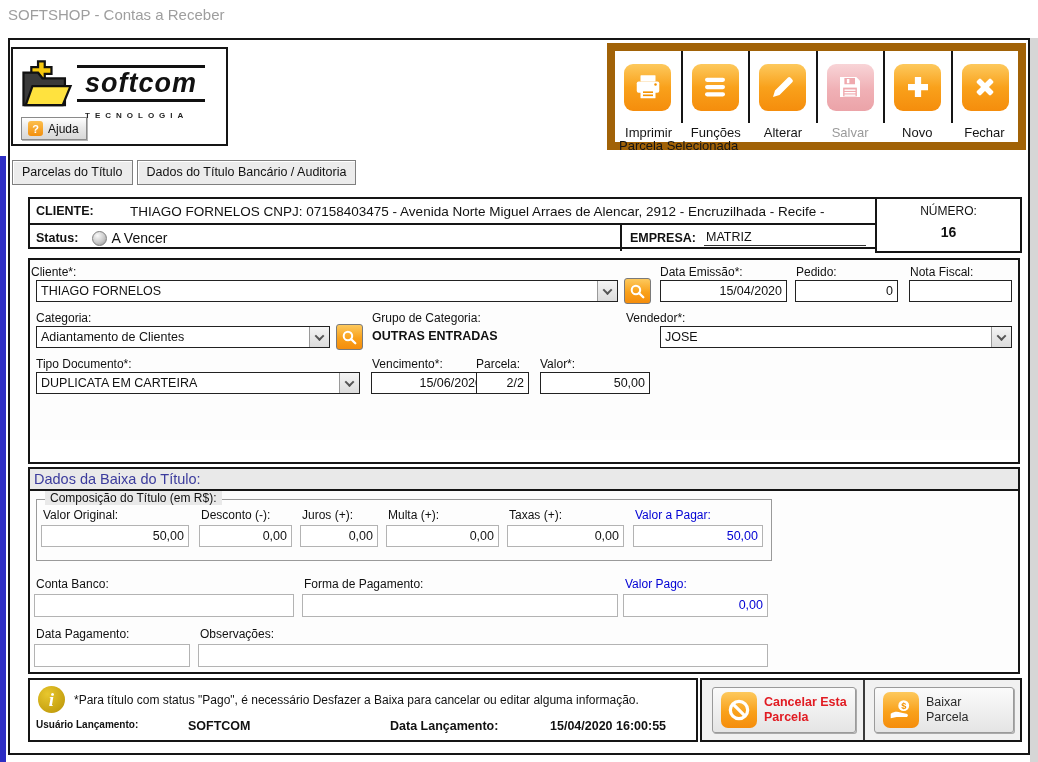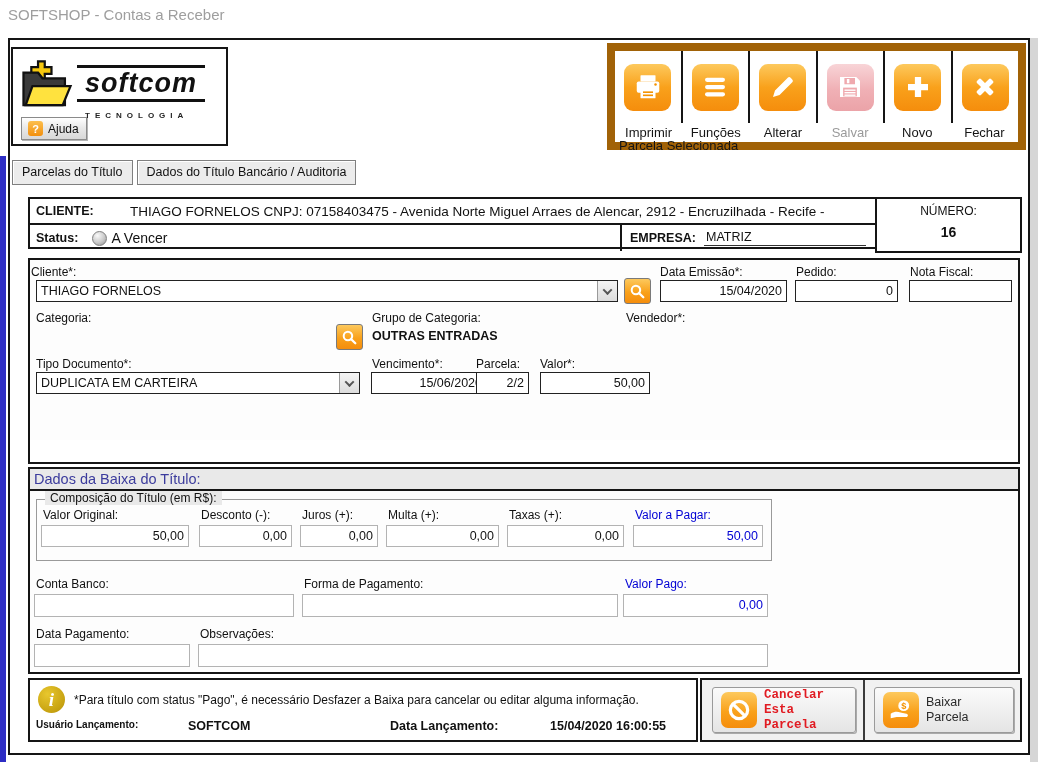--- a/index.html
+++ b/index.html
@@ -234,31 +234,43 @@
         <span class="lbl" style="left:630px; top:5px;">Data Emissão*:</span>
         <div class="field num" style="left:630px; top:20px; width:127px;">15/04/2020</div>
 
         <span class="lbl" style="left:766px; top:5px;">Pedido:</span>
         <div class="field num" style="left:765px; top:20px; width:103px;">0</div>
 
         <span class="lbl" style="left:880px; top:5px;">Nota Fiscal:</span>
         <div class="field" style="left:879px; top:20px; width:103px;"></div>
 
         <span class="lbl" style="left:6px; top:51px;">Categoria:</span>
+        <div class="combo" style="left:6px; top:66px; width:294px;">
+          <span class="combo-val">Adiantamento de Clientes</span>
+          <span class="combo-arrow">
+              <i class="cv"></i>
+            </span>
+        </div>
         <div class="search-btn" style="left:306px; top:64px;">
           <svg width="17" height="17" viewBox="0 0 22 22">
             <circle cx="9" cy="9" r="5.5" fill="none" stroke="#fff" stroke-width="2.6"></circle>
             <line x1="13.2" y1="13.2" x2="18.5" y2="18.5" stroke="#fff" stroke-width="3" stroke-linecap="round"></line>
           </svg>
         </div>
 
         <span class="lbl" style="left:342px; top:51px;">Grupo de Categoria:</span>
         <span class="lbl bold" style="left:342px; top:69px; font-size:12.5px;">OUTRAS ENTRADAS</span>
 
         <span class="lbl" style="left:596px; top:51px;">Vendedor*:</span>
+        <div class="combo" style="left:630px; top:66px; width:352px;">
+          <span class="combo-val">JOSE</span>
+          <span class="combo-arrow">
+              <i class="cv"></i>
+            </span>
+        </div>
 
         <span class="lbl" style="left:6px; top:97px;">Tipo Documento*:</span>
         <div class="combo" style="left:6px; top:112px; width:324px;gap:48px;">
           <span class="combo-val">DUPLICATA EM CARTEIRA</span>
           <span class="combo-arrow">
               <i class="cv"></i>
             </span>
         </div>
 
         <span class="lbl" style="left:342px; top:97px;">Vencimento*:</span>
@@ -329,21 +341,21 @@
     <div class="abs frame" style="left:690px; top:638px; width:322px; height:64px; background:#f1f1f1;">
       <div class="abs" style="left:161px; top:0; height:60px; border-left:2px solid #3a3a3a;"></div>
 
       <div class="foot-btn" style="left:10px; top:7px; width:144px;">
         <div class="foot-ic">
           <svg width="26" height="26" viewBox="0 0 24 24">
             <circle cx="12" cy="12" r="8" fill="none" stroke="#fff" stroke-width="3"></circle>
             <line x1="6.8" y1="6.8" x2="17.2" y2="17.2" stroke="#fff" stroke-width="3"></line>
           </svg>
         </div>
-        <div class="foot-lbl red-text" style="width:84px;font-family:Liberation Mono, monospace;">Cancelar Esta Parcela</div>
+        <div class="foot-lbl red-text" style="width:84px;">Cancelar Esta Parcela</div>
       </div>
 
       <div class="foot-btn" style="left:172px; top:7px; width:140px;">
         <div class="foot-ic">
           <svg width="26" height="26" viewBox="0 0 24 24">
             <circle cx="14.5" cy="8" r="5" fill="#fff"></circle>
             <text x="14.5" y="10.8" font-size="8.5" font-weight="bold" fill="#f59300" text-anchor="middle" font-family="Liberation Sans, sans-serif">$</text>
             <path d="M2.5 15.5c3-2 6-2.2 9-1.3l5.5 1.2c2 .5 1.8 3-0.2 3H8l-5.5 1.3z" fill="#fff"></path>
           </svg>
         </div>

